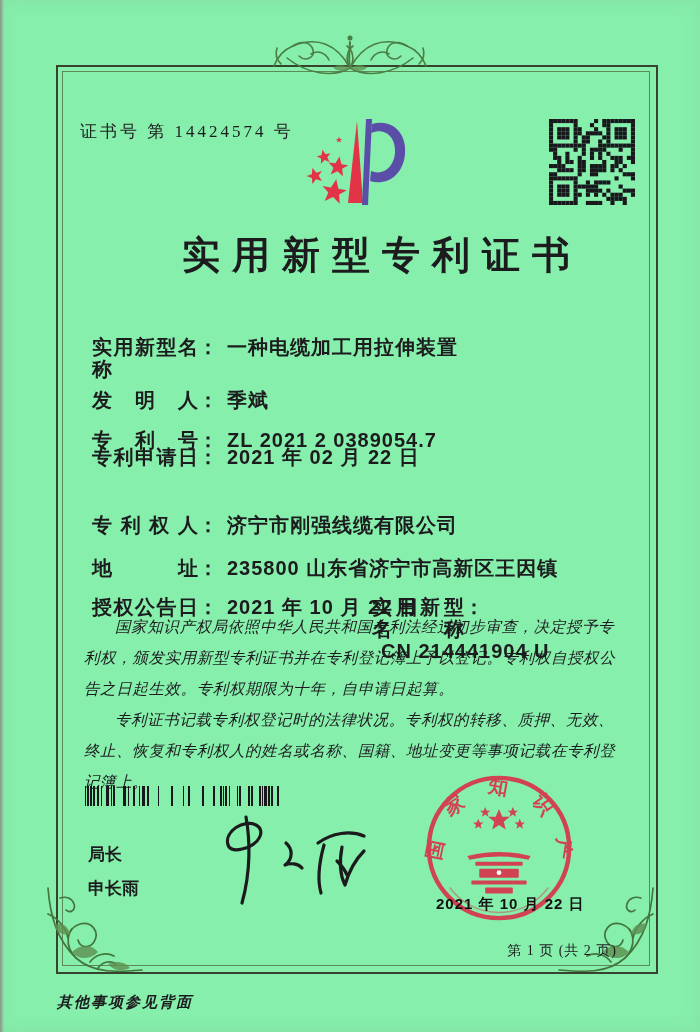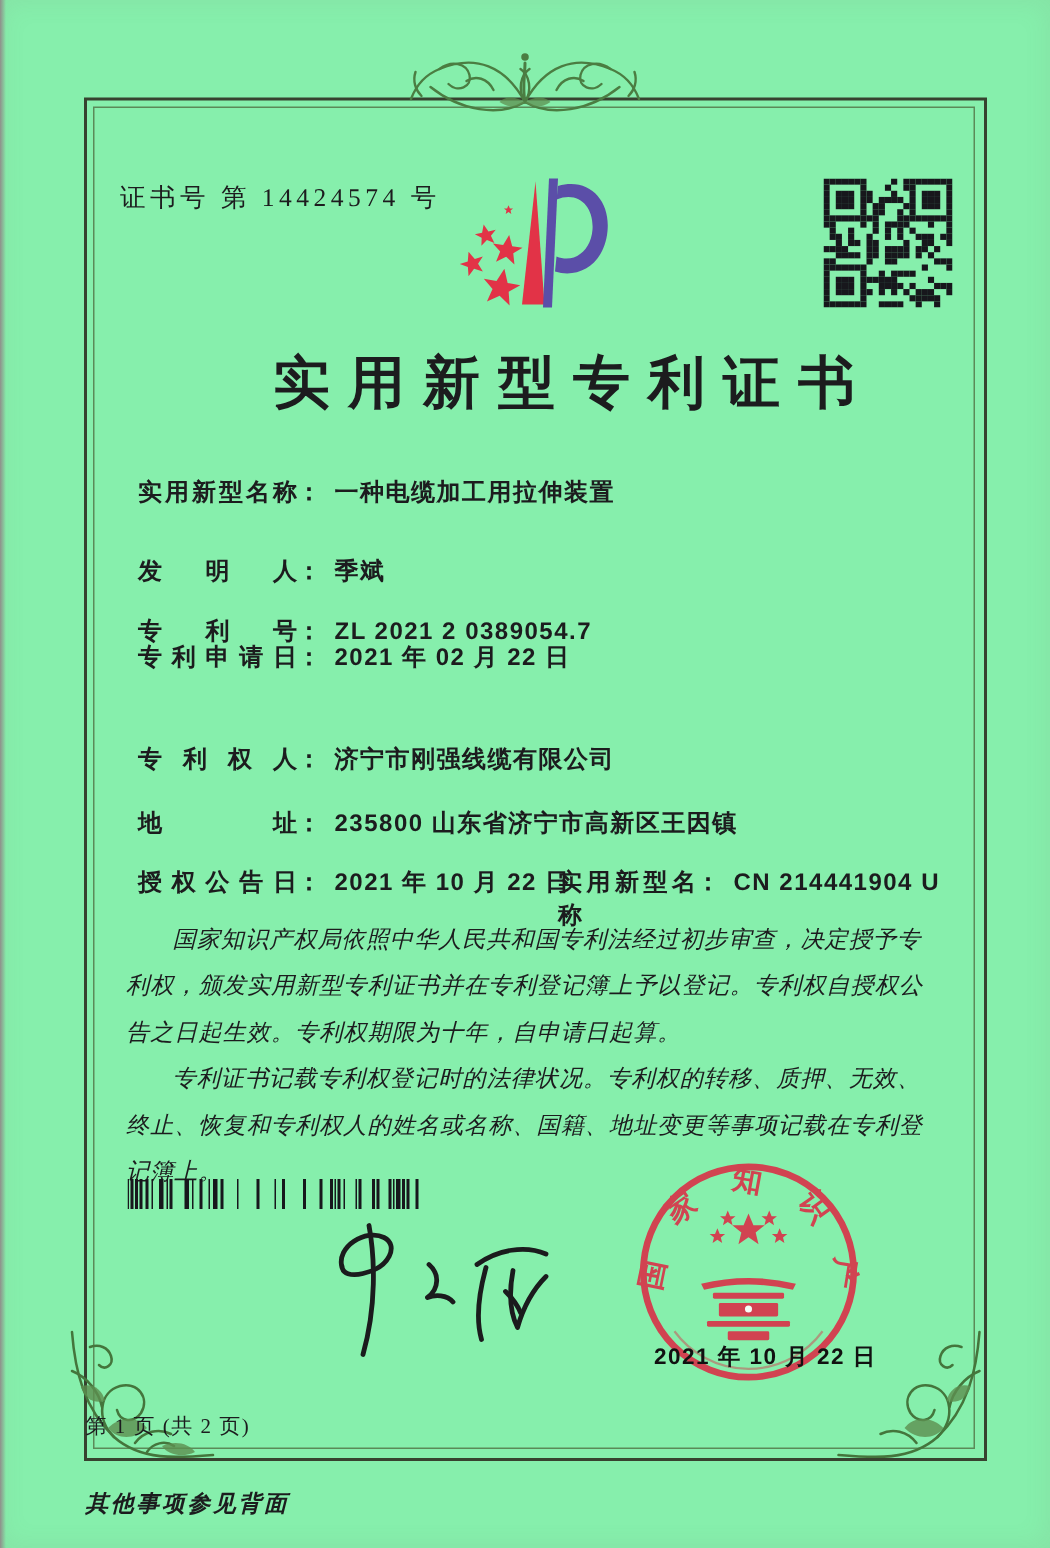--- a/index.html
+++ b/index.html
@@ -10,38 +10,38 @@
         background:linear-gradient(to right,#8f8f8b,rgba(160,160,155,0));}
   .border-outer{position:absolute;left:56px;top:65px;width:598px;height:905px;
         border:2px solid #37422f;}
   .border-inner{position:absolute;left:62px;top:71px;width:586px;height:893px;
         border:1px solid #5b8a58;}
   .cert-no{position:absolute;left:80px;top:120px;font-size:17px;letter-spacing:3px;font-weight:500;}
   .logo{position:absolute;left:293px;top:116px;}
   .qr{position:absolute;left:549px;top:119px;width:86px;height:86px;}
   .title{position:absolute;left:57px;top:230px;width:598px;text-align:center;
         font-size:38px;font-weight:600;letter-spacing:12px;text-indent:12px;margin-left:20px;}
-  .frow{position:absolute;left:92px;width:540px;font-size:16px;line-height:22px;
-        font-family:"Liberation Sans","DejaVu Sans",sans-serif;font-weight:700;}
+  .frow{position:absolute;left:92px;width:540px;font-size:20px;line-height:22px;
+        font-family:"Liberation Sans","DejaVu Sans",sans-serif;font-weight:700;margin-top:18px;}
   .flabel{display:inline-block;width:106px;text-align:justify;text-align-last:justify;vertical-align:top;}
   .fcolon{display:inline-block;vertical-align:top;}
   .fvalue{display:inline-block;margin-left:9px;vertical-align:top;letter-spacing:1px;}
   .g2{position:absolute;left:280px;top:0;}
   .paras{position:absolute;left:84px;top:611px;width:534px;font-size:15.5px;line-height:31px;
         font-style:italic;letter-spacing:.6px;font-weight:500;}
   .paras p{margin:0;text-indent:2em;font-family:Liberation Serif, serif;}
   .barcode{position:absolute;left:85px;top:786px;width:196px;height:20px;}
   .signer{position:absolute;left:88px;top:838px;font-size:17px;line-height:34px;
         font-family:"Liberation Sans","DejaVu Sans",sans-serif;font-weight:700;}
   .sig{position:absolute;left:190px;top:813px;}
   .seal{position:absolute;left:420px;top:769px;}
   .seal-date{position:absolute;left:436px;top:895px;font-size:15px;font-weight:700;
         letter-spacing:1px;color:#111;z-index:3;
         font-family:"Liberation Sans","DejaVu Sans",sans-serif;}
-  .page-note{position:absolute;left:57px;top:942px;width:560px;text-align:left;
+  .page-note{position:absolute;left:57px;top:942px;width:560px;text-align:right;
         font-size:14px;letter-spacing:1px;}
   .back-note{position:absolute;left:57px;top:993px;width:598px;text-align:left;
         font-size:15px;font-style:italic;font-weight:600;letter-spacing:2px;}
   .orn-top{position:absolute;left:271px;top:20px;}
   .flourish{position:absolute;top:884px;}
   .fl-left{left:38px;}
   .fl-right{left:557px;transform:scaleX(-1);}
   svg{display:block;}
 </style>
 </head>
@@ -424,20 +424,24 @@
           <rect x="174" y="0" width="2" height="20"></rect>
           <rect x="177" y="0" width="1" height="20"></rect>
           <rect x="179" y="0" width="3" height="20"></rect>
           <rect x="183" y="0" width="2" height="20"></rect>
           <rect x="186" y="0" width="2" height="20"></rect>
           <rect x="192" y="0" width="2" height="20"></rect>
         </g>
       </svg>
     </div>
 
+  <div class="signer">
+    <div>局长</div>
+    <div>申长雨</div>
+  </div>
 
   <svg class="sig" width="185" height="95" viewBox="0 0 185 95">
     <g stroke="#1b1b1d" fill="none" stroke-width="3.2" stroke-linecap="round" stroke-linejoin="round">
       <path d="M38,32 C34,18 54,6 66,12 C76,17 70,32 52,36 C44,38 38,36 38,31"></path>
       <path d="M56,4 C60,26 61,58 52,90"></path>
       <path d="M96,30 C103,36 103,46 95,52 C100,50 108,50 112,55"></path>
       <path d="M128,30 C142,20 160,17 174,23"></path>
       <path d="M134,32 C129,50 127,66 131,80"></path>
       <path d="M152,34 C149,50 150,62 155,72 C159,58 166,46 174,38"></path>
       <path d="M147,48 C151,52 155,57 157,62"></path>

